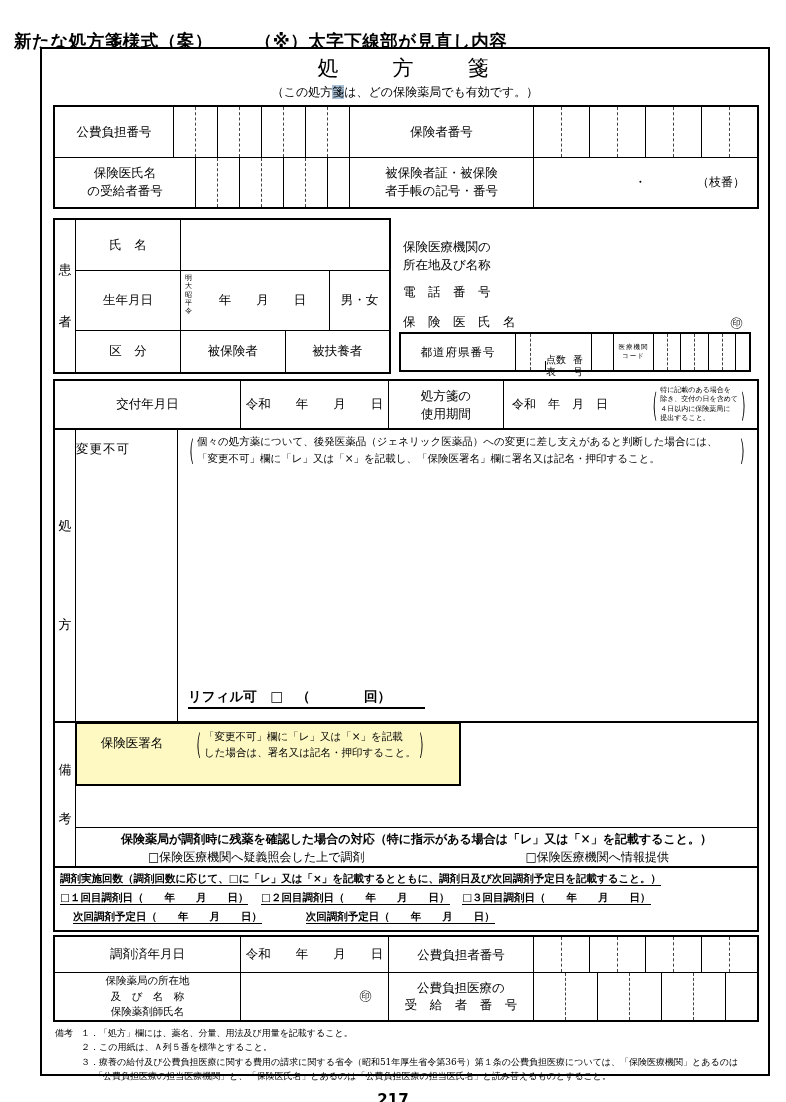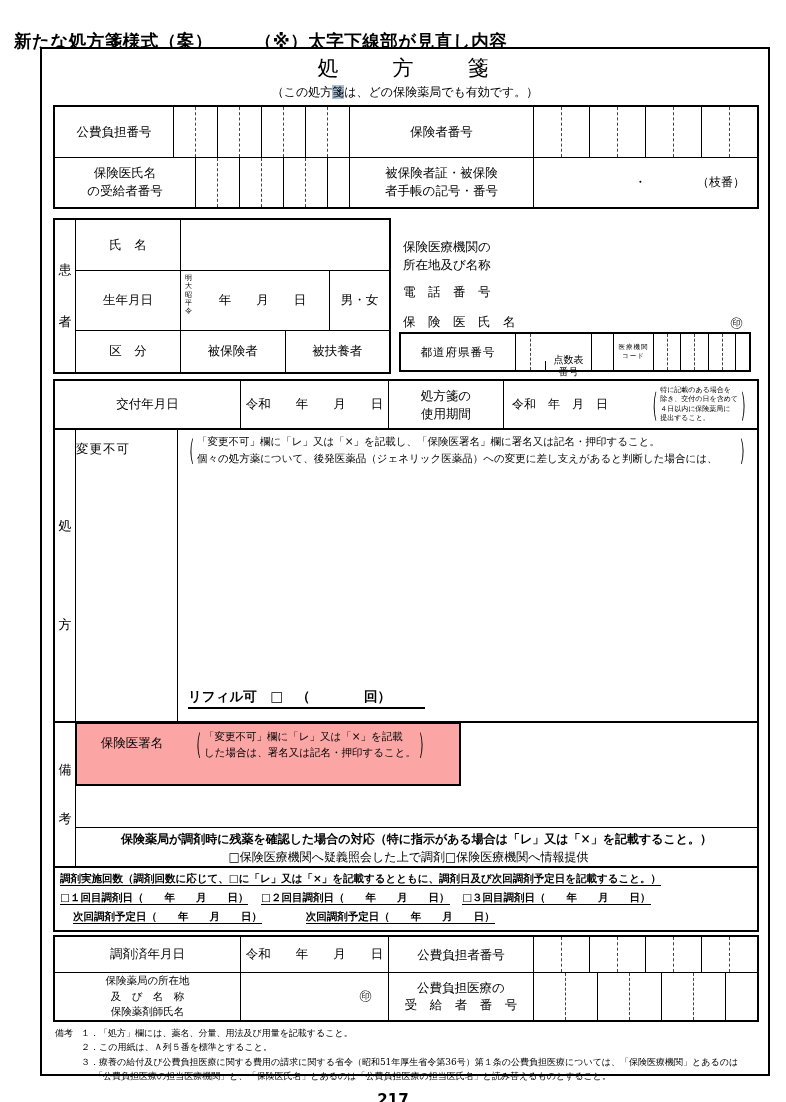--- a/index.html
+++ b/index.html
@@ -74,21 +74,21 @@
   .clinic-phone { margin:10px 0 0 4px; }
   .clinic-doctor { margin:13px 0 0 4px; }
   .clinic-doctor .seal { float:right; margin-right:16px; font-size:13px; }
   .clinic-table { position:absolute; bottom:2px; left:0; width:352px; height:40px;
     border:2px solid #000; display:flex; }
   .ct-label1 { width:114px; display:flex; align-items:center; justify-content:center;
     font-size:11.5px; letter-spacing:1px; }
   .ct-c { border-left:1.6px solid #000; }
   .ct-c.dash { border-left:1px dashed #444; }
   .ct-sm { width:15px; }
-  .ct-label2 { width:46px; border-left:1.6px solid #000; display:flex; flex-direction:column;
+  .ct-label2 { width:46px; border-left:1.6px solid #000; display:flex; 
     align-items:center; justify-content:center; font-size:10px; line-height:1.15;margin-top:27px; }
   .ct-one { width:22px; border-left:1.6px solid #000; }
   .ct-label3 { width:40px; border-left:1.6px solid #000; display:flex; flex-direction:column;
     align-items:center; justify-content:center; font-size:6.5px; line-height:1.4; letter-spacing:1px; }
   .ct-cells { flex:1; display:flex; }
   .ct-cells .ct-c { flex:1; }
 
   
   .issue-row { margin-top:5px; height:51px; border:2px solid #000; display:flex; font-size:12.5px; }
   .ir-c1 { width:185px; display:flex; align-items:center; justify-content:center; }
@@ -111,28 +111,28 @@
   .rx-note { display:flex; align-items:center; margin:3px 3px 0 2px; }
   .rx-note-text { flex:1; font-size:10.5px; line-height:1.65; }
   .refill { position:absolute; left:10px; bottom:12px;
     font-family:"DejaVu Sans","Liberation Sans",sans-serif; font-weight:bold; font-size:13.5px;
     border-bottom:2.2px solid #000; padding:0 34px 1px 0; }
 
   
   .remarks-section { margin-top:-2px; height:147px; border:2px solid #000; display:flex; }
   .rm-content { flex:1; position:relative; }
   .sign-box { position:absolute; top:-1px; left:-1px; width:386px; height:64px;
-    border:2px solid #000; display:flex; align-items:flex-start; background:#fca5a5; }
+    border:2px solid #000; display:flex; align-items:flex-start; background:#fef9c3; }
   .sign-label { width:110px; text-align:center; font-size:12.5px; margin-top:11px; }
   .sign-note { display:flex; align-items:center; margin-top:4px; }
   .sign-note-text { font-size:10.5px; line-height:1.55; }
   .zanyaku-block { position:absolute; left:0; right:0; bottom:0; height:39px;
     border-top:1.6px solid #000; font-size:12px; padding-top:3px; }
   .zan-line1 { text-align:center;font-weight:bold; }
-  .zan-line2 { display:flex; justify-content:center; padding:1px 88px 0 72px; }
+  .zan-line2 { display:flex; justify-content:space-between; padding:1px 88px 0 72px; }
 
   
   .disp-section { margin-top:-2px; height:66px; border:2px solid #000; padding:4px 0 0 5px;
     font-family:"DejaVu Sans","Liberation Sans",sans-serif; font-weight:bold; font-size:10.5px; }
   .disp-line { margin-bottom:5px; white-space:nowrap; }
   .disp-line span { border-bottom:1.6px solid #000; padding-bottom:1px; }
   .disp-line.l2 span { margin-right:9px; }
   .disp-line.l3 { margin-left:13px; }
   .disp-line.l3 span { margin-right:40px; }
 
@@ -317,22 +317,22 @@
     <div class="rx-section">
       <div class="vcol">
         <span>処</span>
         <span>方</span>
       </div>
       <div class="henkou-col">変更不可</div>
       <div class="rx-content">
         <div class="rx-note">
           <span class="paren">（</span>
           <span class="rx-note-text">
+            <div>個々の処方薬について、後発医薬品（ジェネリック医薬品）への変更に差し支えがあると判断した場合には、</div>
             <div>「変更不可」欄に「レ」又は「×」を記載し、「保険医署名」欄に署名又は記名・押印すること。</div>
-            <div>個々の処方薬について、後発医薬品（ジェネリック医薬品）への変更に差し支えがあると判断した場合には、</div>
           </span>
           <span class="paren">）</span>
         </div>
         <div class="refill">リフィル可　□　（　　　　回）</div>
       </div>
     </div>
 
     <div class="remarks-section">
       <div class="vcol">
         <span>備</span>

